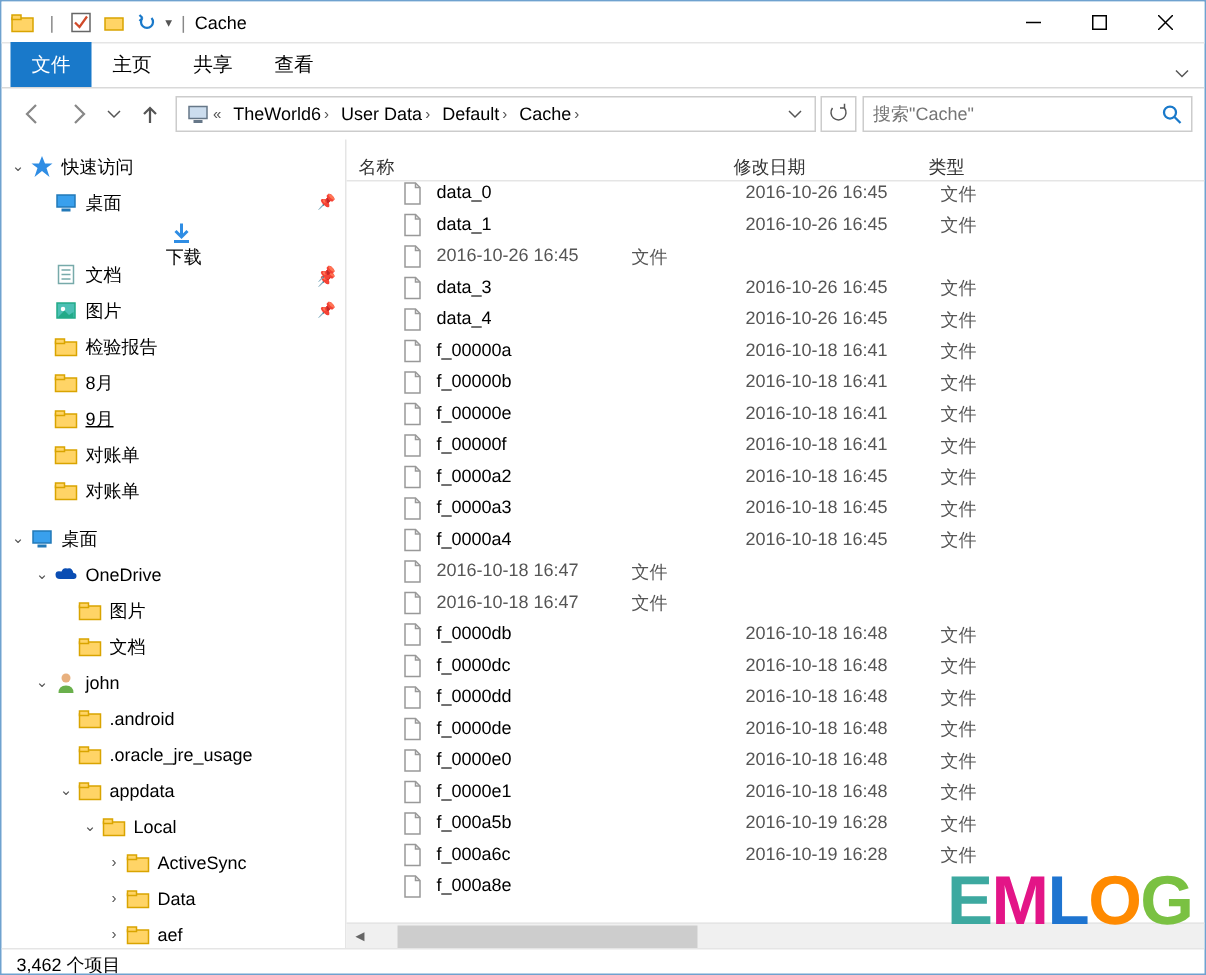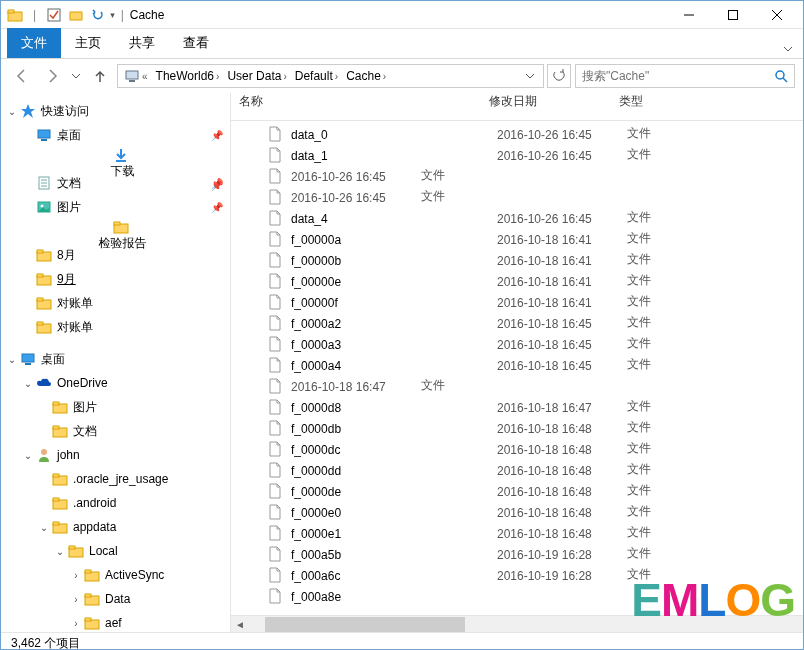--- a/index.html
+++ b/index.html
@@ -22,26 +22,26 @@
 .bbtn { width:24px; height:24px; border:1px solid #cccccc; display:flex; align-items:center; justify-content:center; cursor:pointer; margin-left:-1px; }
 .search { width:220px; height:24px; border:1px solid #cccccc; display:flex; align-items:center; padding:0 6px; color:#888; }
 .search input { border:none; flex:1; outline:none; font-size:12px; color:#000; }
 .main { display:flex; height:539px; }
 .nav { width:230px; border-right:1px solid #e5e5e5; overflow:hidden; padding-top:6px; }
 .tree-item { height:24px; display:flex; align-items:center; padding-right:6px; cursor:pointer; }
 .tw { width:14px; text-align:center; font-size:10px; color:#555; }
 .ti { width:18px; height:18px; display:flex; align-items:center; justify-content:center; margin-right:4px; }
 .pin { margin-left:auto; font-size:10px; color:#888; }
 .content { flex:1; display:flex; flex-direction:column; }
-.cols { height:28px; display:flex; align-items:flex-start; border-bottom:1px solid #e5e5e5; padding-left:8px; color:#333; }
+.cols { height:28px; display:flex; align-items:flex-end; border-bottom:1px solid #e5e5e5; padding-left:8px; color:#333; }
 .col-name { width:250px; }
 .col-date { width:130px; }
 .col-type { flex:1; }
 .flist { flex:1; overflow:hidden; }
-.frow { height:21px; display:flex; align-items:flex-end; padding-left:36px; cursor:pointer; }
+.frow { height:21px; display:flex; align-items:flex-start; padding-left:36px; cursor:pointer; }
 .fic { width:16px; height:16px; margin-right:8px; display:flex; align-items:center; justify-content:center; }
 .fname { width:206px; }
 .fdate { width:130px; color:#555; }
 .ftype { color:#555; }
 .hscroll { height:17px; background:#f0f0f0; border-top:1px solid #e5e5e5; display:flex; align-items:center; }
 .hscroll .thumb { height:15px; width:200px; background:#cdcdcd; margin-left:16px; }
 .status { height:22px; border-top:1px solid #e5e5e5; display:flex; align-items:center; padding:0 10px; font-size:12px; }
 svg { display:block; }
 .watermark { position:absolute; right:8px; bottom:22px; font-size:46px; font-weight:900; font-family:Arial,sans-serif; letter-spacing:-1px; pointer-events:none; }
 .watermark span:nth-child(1){color:#3da9a0;} .watermark span:nth-child(2){color:#e31587;} .watermark span:nth-child(3){color:#1e74d0;} .watermark span:nth-child(4){color:#ff8a00;} .watermark span:nth-child(5){color:#7ac142;}
@@ -229,21 +229,21 @@
         <span class="ti">
           <svg width="16" height="16">
             <rect x="2" y="3" width="12" height="10" fill="#4dc0b5" stroke="#2a8"></rect>
             <circle cx="6" cy="7" r="1.5" fill="#fff"></circle>
             <path d="M3 12 L7 8 L10 11 L13 9 L13 13 L3 13 Z" fill="#2a8"></path>
           </svg>
         </span>
         <span>图片</span>
         <span class="pin">📌</span>
       </div>
-      <div class="tree-item" style="padding-left: 20px; flex-direction: column;">
+      <div class="tree-item" style="padding-left: 20px;">
         <span class="tw"></span>
         <span class="ti">
           <svg width="16" height="16">
             <rect x="1" y="5" width="14" height="9" fill="#ffd466" stroke="#d9a400"></rect>
             <rect x="1" y="3" width="6" height="3" fill="#ffd466" stroke="#d9a400"></rect>
           </svg>
         </span>
         <span>检验报告</span>
       </div>
       <div class="tree-item" style="padding-left: 20px;">
@@ -337,31 +337,31 @@
         <span>john</span>
       </div>
       <div class="tree-item" style="padding-left: 36px;">
         <span class="tw"></span>
         <span class="ti">
           <svg width="16" height="16">
             <rect x="1" y="5" width="14" height="9" fill="#ffd466" stroke="#d9a400"></rect>
             <rect x="1" y="3" width="6" height="3" fill="#ffd466" stroke="#d9a400"></rect>
           </svg>
         </span>
+        <span>.android</span>
+      </div>
+      <div class="tree-item" style="padding-left: 36px;">
+        <span class="tw"></span>
+        <span class="ti">
+          <svg width="16" height="16">
+            <rect x="1" y="5" width="14" height="9" fill="#ffd466" stroke="#d9a400"></rect>
+            <rect x="1" y="3" width="6" height="3" fill="#ffd466" stroke="#d9a400"></rect>
+          </svg>
+        </span>
         <span>.oracle_jre_usage</span>
-      </div>
-      <div class="tree-item" style="padding-left: 36px;">
-        <span class="tw"></span>
-        <span class="ti">
-          <svg width="16" height="16">
-            <rect x="1" y="5" width="14" height="9" fill="#ffd466" stroke="#d9a400"></rect>
-            <rect x="1" y="3" width="6" height="3" fill="#ffd466" stroke="#d9a400"></rect>
-          </svg>
-        </span>
-        <span>.android</span>
       </div>
       <div class="tree-item" style="padding-left: 36px;">
         <span class="tw">⌄</span>
         <span class="ti">
           <svg width="16" height="16">
             <rect x="1" y="5" width="14" height="9" fill="#ffd466" stroke="#d9a400"></rect>
             <rect x="1" y="3" width="6" height="3" fill="#ffd466" stroke="#d9a400"></rect>
           </svg>
         </span>
         <span>appdata</span>
@@ -446,20 +446,21 @@
           <span class="fdate">2016-10-26 16:45</span>
           <span class="ftype">文件</span>
         </div>
         <div class="frow">
           <span class="fic">
             <svg width="14" height="16">
               <path d="M2 1 L9 1 L12 4 L12 15 L2 15 Z" fill="#fff" stroke="#999"></path>
               <path d="M9 1 L9 4 L12 4" fill="none" stroke="#999"></path>
             </svg>
           </span>
+          <span class="fname">data_3</span>
           <span class="fdate">2016-10-26 16:45</span>
           <span class="ftype">文件</span>
         </div>
         <div class="frow">
           <span class="fic">
             <svg width="14" height="16">
               <path d="M2 1 L9 1 L12 4 L12 15 L2 15 Z" fill="#fff" stroke="#999"></path>
               <path d="M9 1 L9 4 L12 4" fill="none" stroke="#999"></path>
             </svg>
           </span>
@@ -554,21 +555,20 @@
           <span class="fdate">2016-10-18 16:47</span>
           <span class="ftype">文件</span>
         </div>
         <div class="frow">
           <span class="fic">
             <svg width="14" height="16">
               <path d="M2 1 L9 1 L12 4 L12 15 L2 15 Z" fill="#fff" stroke="#999"></path>
               <path d="M9 1 L9 4 L12 4" fill="none" stroke="#999"></path>
             </svg>
           </span>
-          <span class="fname">f_0000d8</span>
           <span class="fdate">2016-10-18 16:47</span>
           <span class="ftype">文件</span>
         </div>
         <div class="frow">
           <span class="fic">
             <svg width="14" height="16">
               <path d="M2 1 L9 1 L12 4 L12 15 L2 15 Z" fill="#fff" stroke="#999"></path>
               <path d="M9 1 L9 4 L12 4" fill="none" stroke="#999"></path>
             </svg>
           </span>

